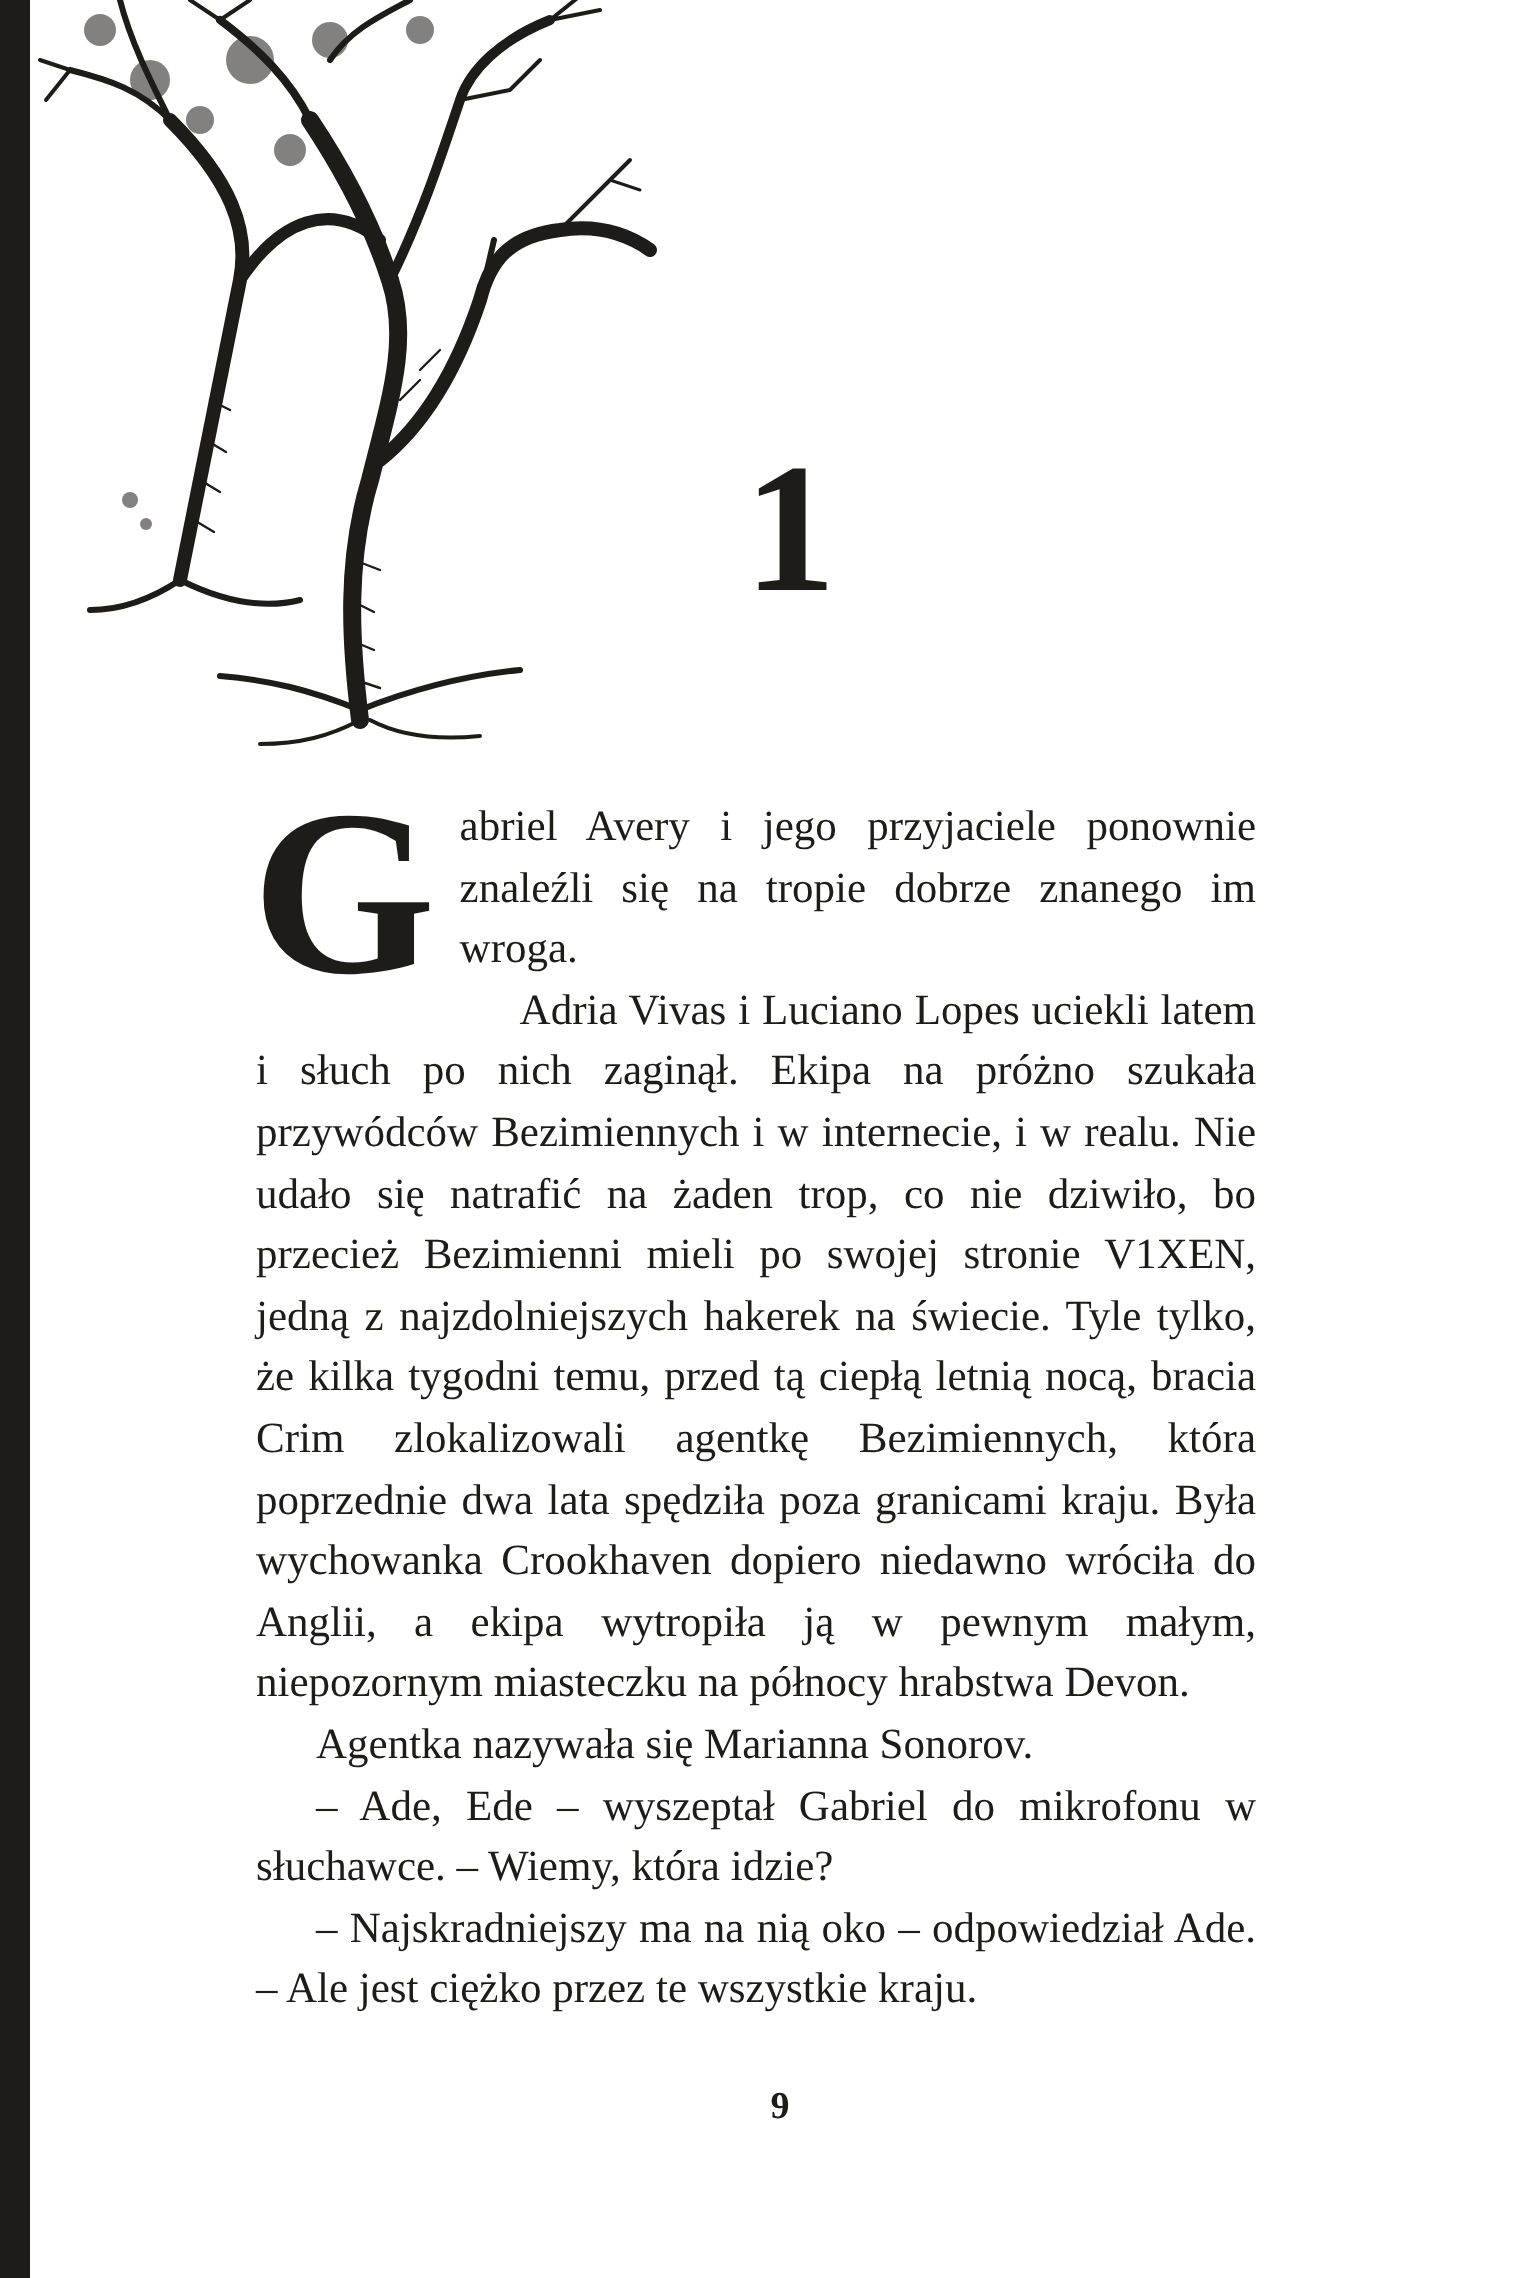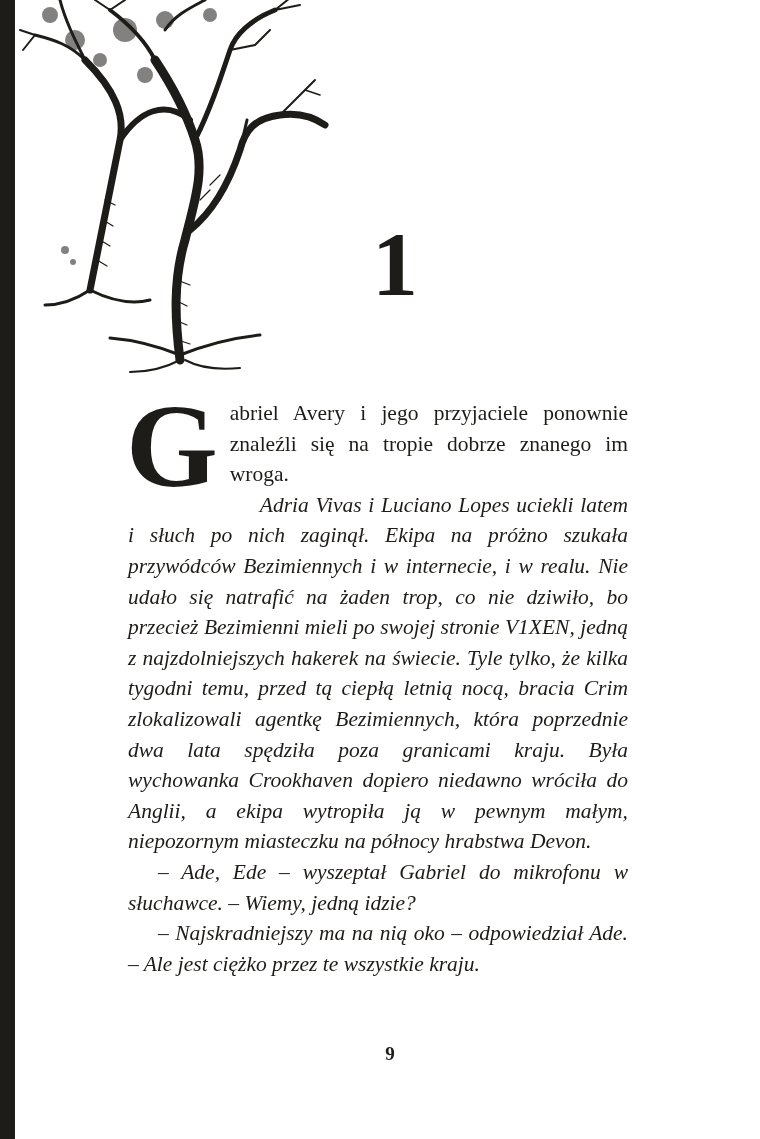--- a/index.html
+++ b/index.html
@@ -3,21 +3,21 @@
 <meta charset="utf-8">
 <style>
   html, body { margin:0; padding:0; }
   body { width:760px; height:1139px; background:#ffffff; position:relative; overflow:hidden; font-family:"Liberation Serif", "DejaVu Serif", serif; color:#1e1c18; }
   .edge { position:absolute; left:0; top:0; width:15px; height:1139px; background:#1d1c18; }
   .tree { position:absolute; left:15px; top:0; width:320px; height:375px; }
   .chapter-num { position:absolute; left:360px; top:218px; width:70px; text-align:center; font-family:"Liberation Serif", serif; font-weight:bold; font-size:92px; line-height:92px; color:#1d1c18; }
   .body-text { position:absolute; left:128px; top:398px; width:500px; font-size:21.5px; line-height:30.6px; text-align:justify; color:#1e1c18; }
   .body-text p { margin:0; }
   .dropcap { float:left; font-size:118px; line-height:86px; margin:6px 12px 0 -2px; font-weight:bold; color:#1d1c18; }
-  .indent { text-indent:30px;font-style:italic; }
+  .indent { text-indent:30px; }
   .page-num { position:absolute; left:370px; top:1043px; width:40px; text-align:center; font-size:19px; font-weight:bold; color:#1d1c18; }
 </style>
 </head>
 <body>
 
 <div class="edge"></div>
 
 <svg class="tree" viewBox="0 0 320 375" xmlns="http://www.w3.org/2000/svg">
   <g fill="none" stroke="#1d1c18" stroke-linecap="round">
 
@@ -62,17 +62,18 @@
       <circle cx="50" cy="250" r="4"></circle>
       <circle cx="58" cy="262" r="3"></circle>
   </g>
 </svg>
 
 <div class="chapter-num">1</div>
 
 <div class="body-text">
   <p><span class="dropcap">G</span><span>abriel Avery i jego przyjaciele ponownie znaleźli się na tropie dobrze znanego im wroga.</span></p>
   <p class="indent">Adria Vivas i Luciano Lopes uciekli latem i słuch po nich zaginął. Ekipa na próżno szukała przywódców Bezimiennych i w internecie, i w realu. Nie udało się natrafić na żaden trop, co nie dziwiło, bo przecież Bezimienni mieli po swojej stronie V1XEN, jedną z najzdolniejszych hakerek na świecie. Tyle tylko, że kilka tygodni temu, przed tą ciepłą letnią nocą, bracia Crim zlokalizowali agentkę Bezimiennych, która poprzednie dwa lata spędziła poza granicami kraju. Była wychowanka Crookhaven dopiero niedawno wróciła do Anglii, a ekipa wytropiła ją w pewnym małym, niepozornym miasteczku na północy hrabstwa Devon.</p>
-  <p class="indent">– Ade, Ede – wyszeptał Gabriel do mikrofonu w słuchawce. – Wiemy, jedną idzie?</p>
+  <p class="indent">Agentka nazywała się Marianna Sonorov.</p>
+  <p class="indent">– Ade, Ede – wyszeptał Gabriel do mikrofonu w słuchawce. – Wiemy, która idzie?</p>
   <p class="indent">– Najskradniejszy ma na nią oko – odpowiedział Ade. – Ale jest ciężko przez te wszystkie kraju.</p>
 </div>
 
 <div class="page-num">9</div>
 
 </body></html>

